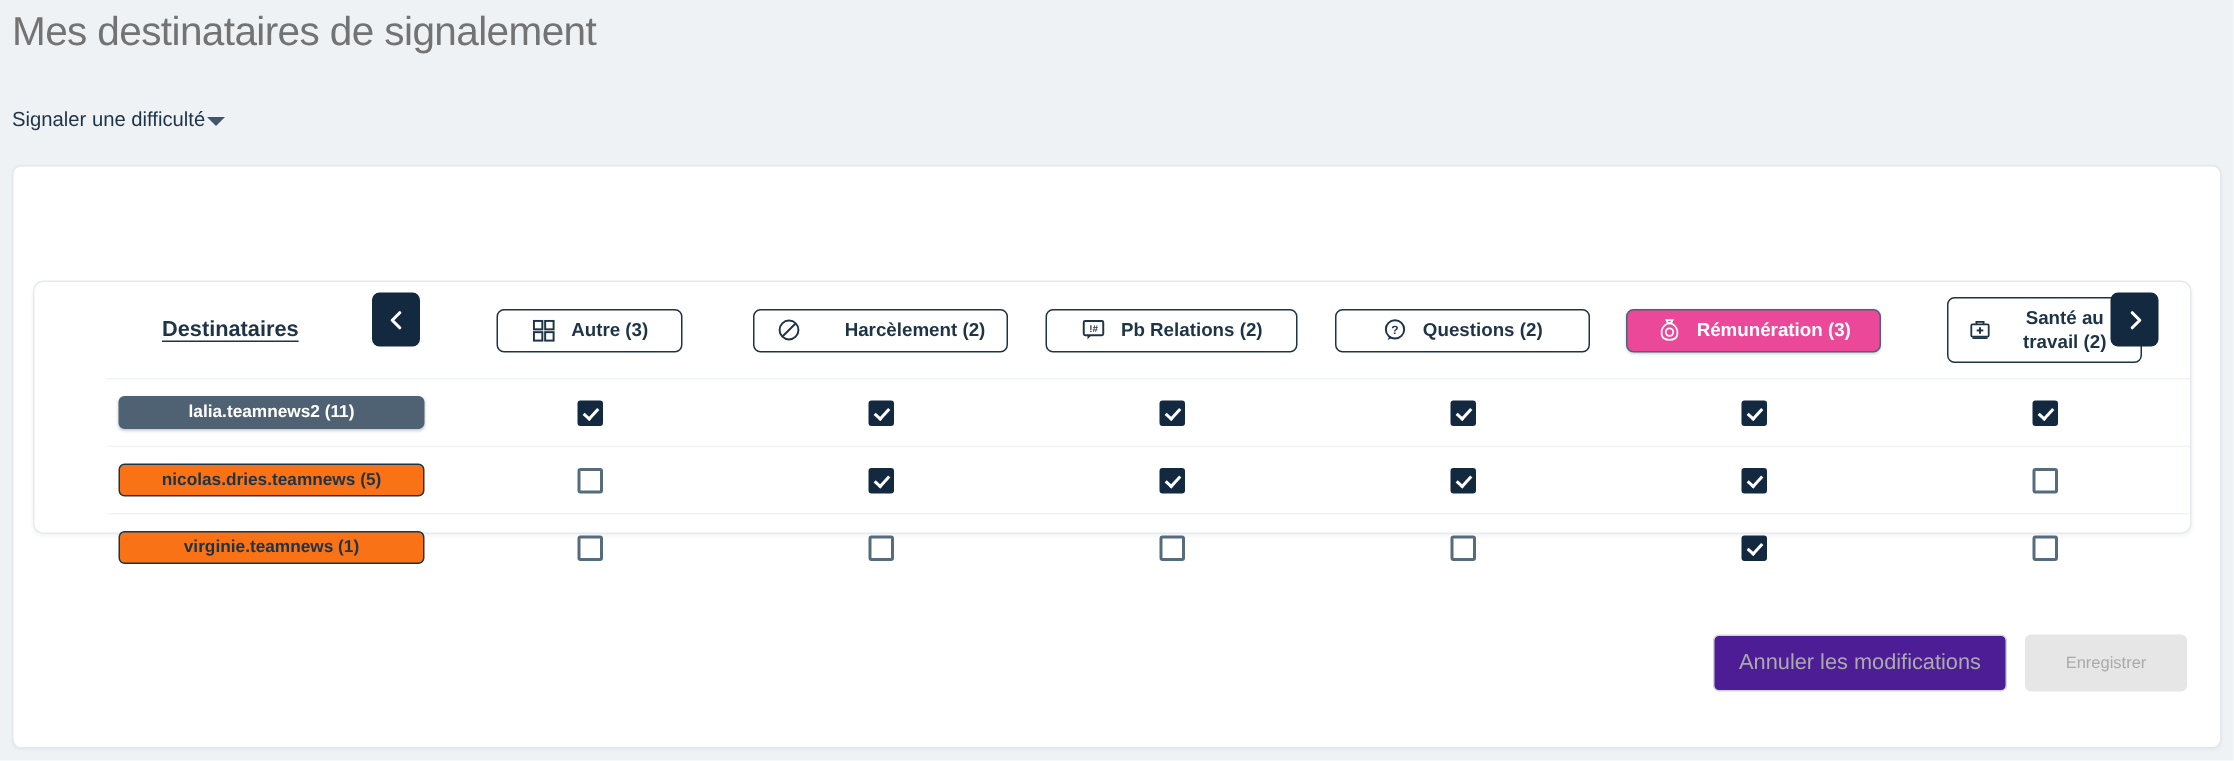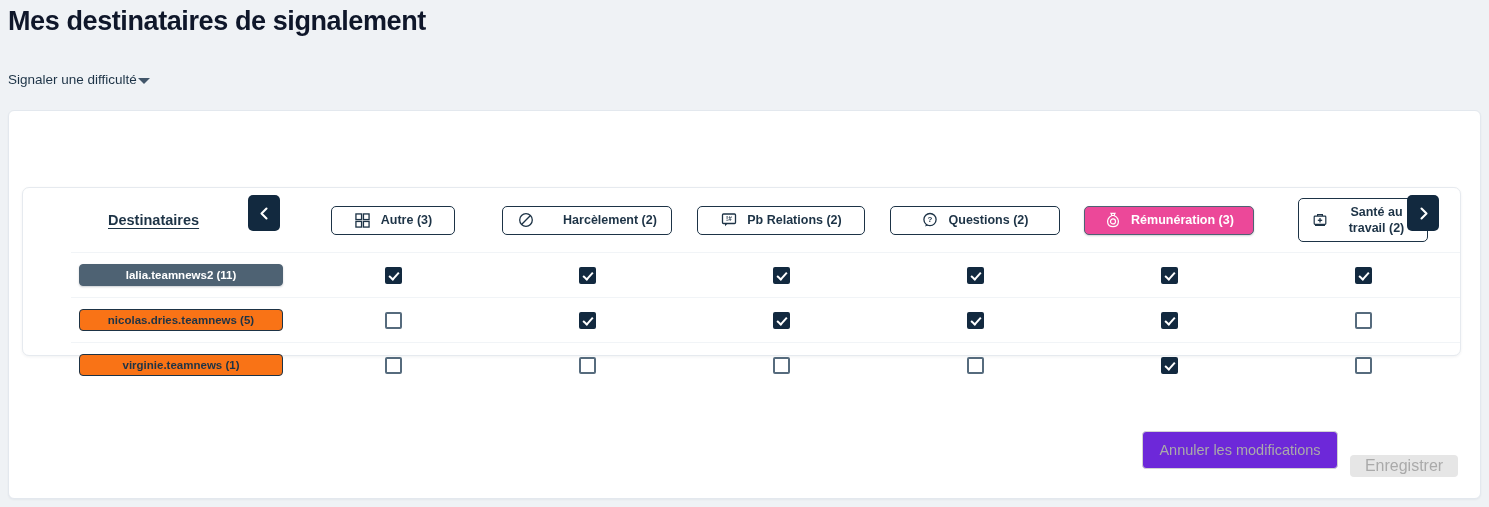--- a/index.html
+++ b/index.html
@@ -16,23 +16,23 @@
     color: #13293f;
     position: relative;
   }
 
   
   .page-title {
     position: absolute;
     left: 8px;
     top: 4px;
     font-size: 27px;
-    font-weight: bold;
+    font-weight: normal;
     letter-spacing: -0.4px;
-    color: #0f172a;
+    color: #737373;
     line-height: 34px;
   }
 
   .difficulty-select {
     position: absolute;
     left: 8px;
     top: 71px;
     display: flex;
     align-items: center;
     gap: 1px;
@@ -230,39 +230,38 @@
     position: absolute;
     right: 22px;
     top: 312px;
     display: flex;
     align-items: center;
     gap: 12px;
   }
   .btn-cancel {
     width: 196px;
     height: 38px;
-    background: #6d28d9;
+    background: #4c1d95;
     border: 1px solid #d3d3d3;
     border-radius: 4px;
     color: #aaaaaa;
     font-size: 14.5px;
     font-family: "Liberation Sans", sans-serif;
     cursor: default;
   }
   .btn-save {
     width: 108px;
-    height: 22px;
+    height: 38px;
     background: #e6e6e6;
     border: none;
     border-radius: 4px;
     color: #aaaaaa;
-    font-size: 16px;
+    font-size: 11px;
     font-family: "Liberation Sans", sans-serif;
     cursor: default;
-    margin-top: 32px;
   }
 </style>
 </head>
 <body>
 
 <div class="page-title">Mes destinataires de signalement</div>
 
 <div class="difficulty-select">
   <span class="label">Signaler une difficulté</span>
   <span class="caret-down"></span>

